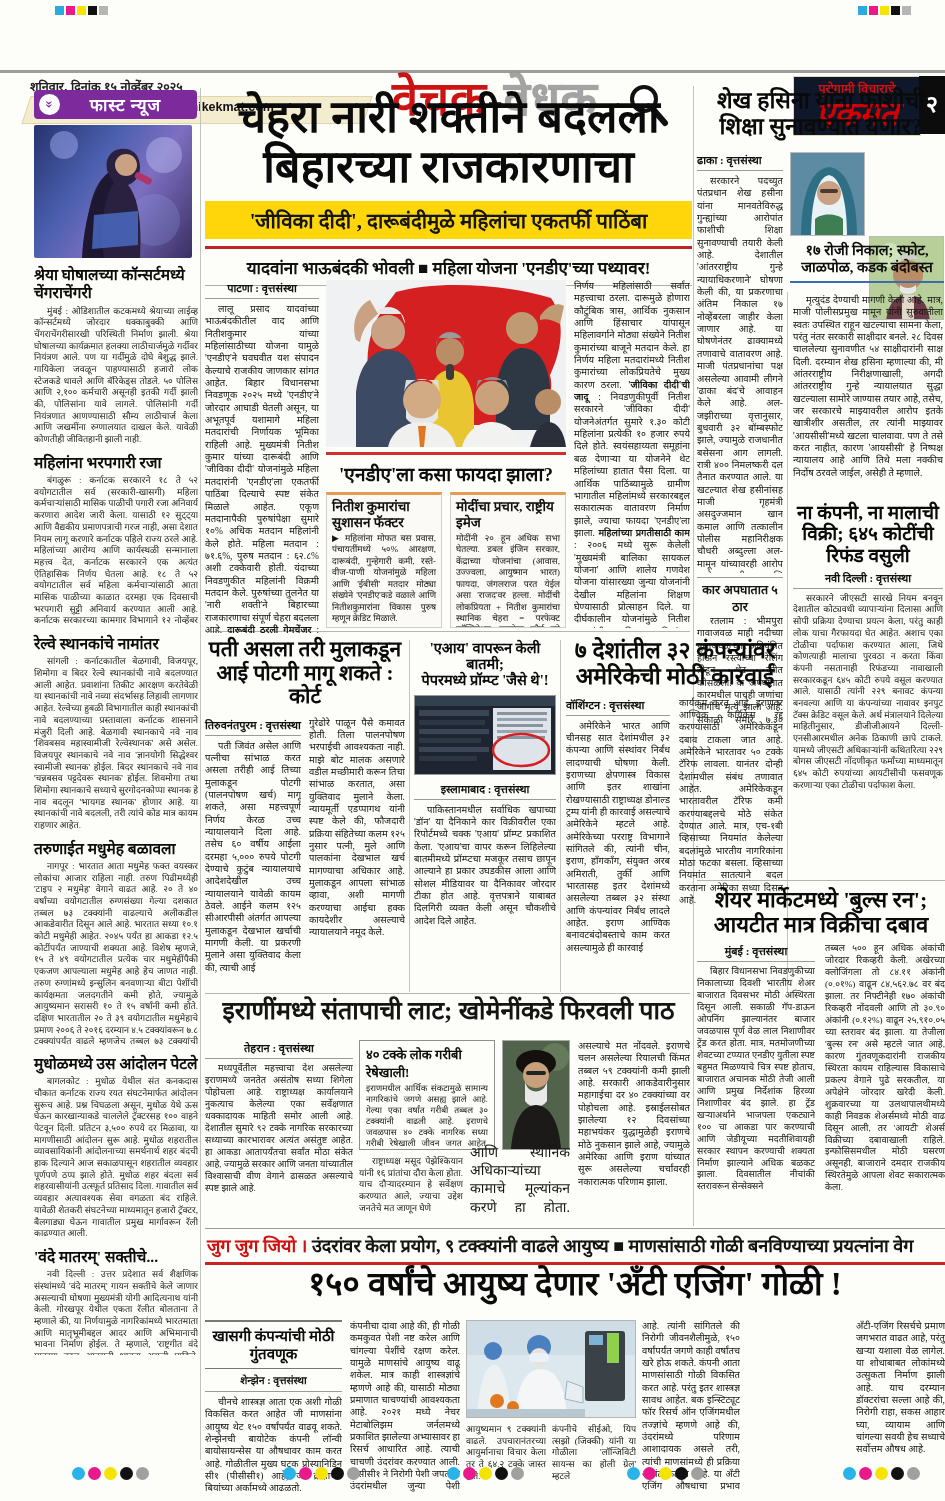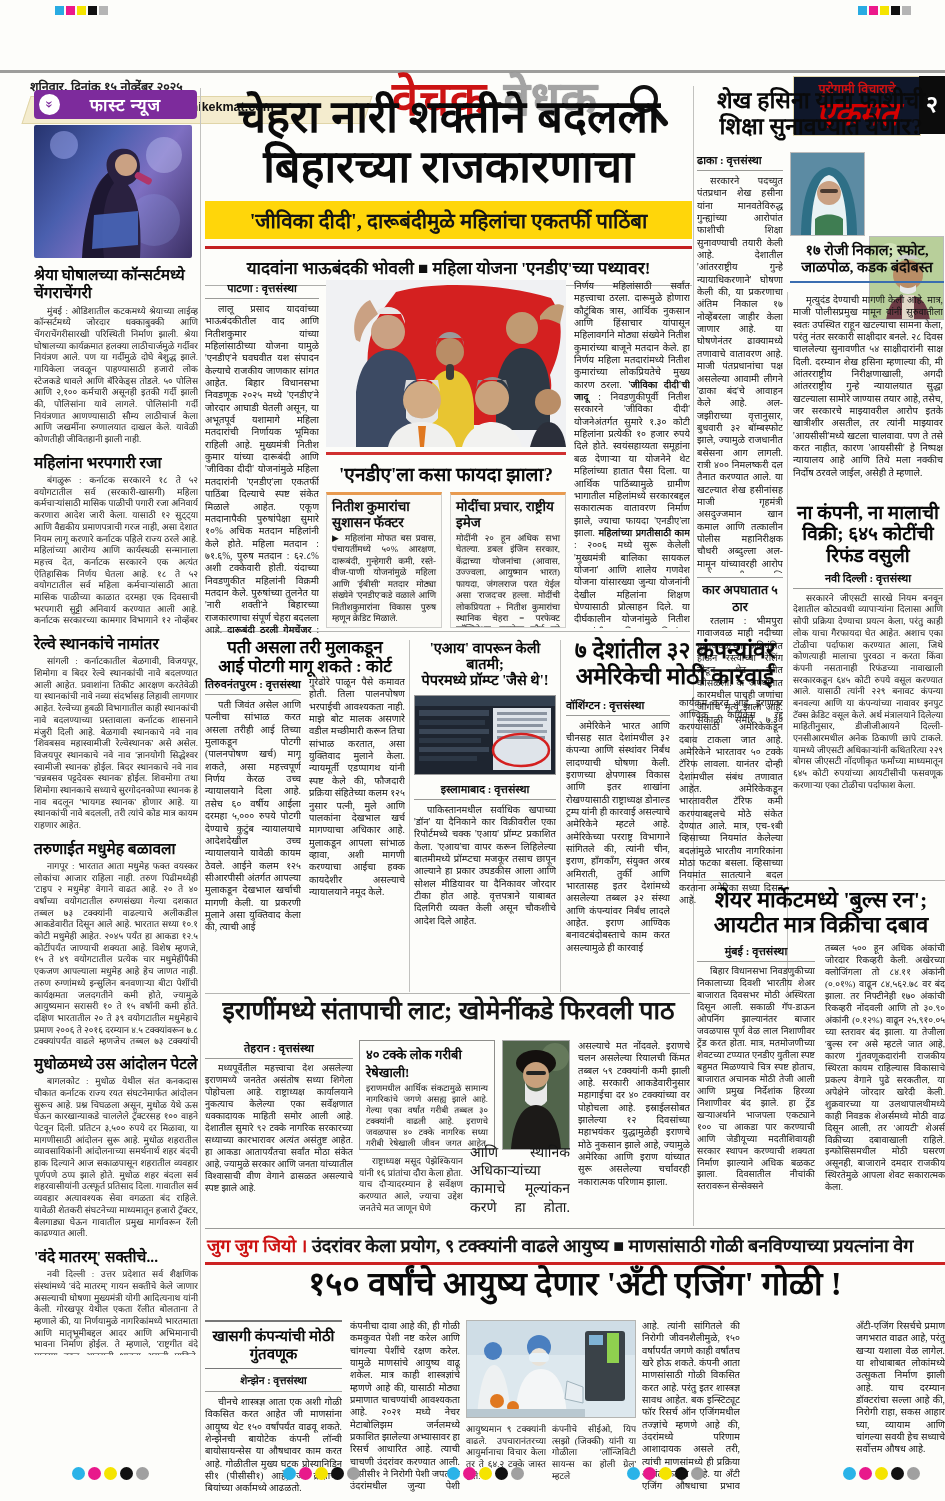--- a/index.html
+++ b/index.html
@@ -54,21 +54,21 @@
   .caption-box{border-top:3px solid #d03030;text-align:center;font-size:19px;font-weight:800;padding-top:6px;color:#0d0d0d;}
   .nbox{border:1px solid #cfcfcc;border-top:3px solid #e89a4f;background:#fbfaf6;padding:4px 5px;box-sizing:border-box;overflow:hidden;}
   .nbox .t{font-weight:800;font-size:13.5px;line-height:1.15;margin-bottom:3px;color:#101010;}
   .nbox .b{font-size:8.8px;line-height:1.3;text-align:justify;}
   
   .has-h{font-size:23px;}
   .photo2{width:75px;height:84px;position:relative;overflow:hidden;border:1px solid #bbb;box-sizing:border-box;}
   .has-cap{font-size:14.5px;font-weight:800;text-align:center;line-height:1.2;border-bottom:2px solid #3a6db0;padding-bottom:4px;color:#0d0d0d;}
   .substory-h{font-weight:800;font-size:12.5px;text-align:center;border-top:1px solid #999;padding-top:3px;margin-top:4px;}
   
-  .mid-h{font-size:17px;}
+  .mid-h{font-size:21px;}
   .ai-h{font-size:14.5px;}
   .us-h{font-size:23px;}
   .bulls-h{font-size:22px;}
   .refund-h{font-size:19px;}
   .iran-h{font-size:25px;text-align:center;font-weight:800;line-height:1.05;}
   .gbox{border:1px solid #8e8e8b;padding:4px 6px;box-sizing:border-box;overflow:hidden;}
   .gbox .t{font-weight:800;font-size:13px;margin-bottom:2px;color:#0c0c0c;}
   .gbox .b{font-size:8.6px;line-height:1.28;text-align:justify;}
   
   .strip{border-top:1px solid #9a9a97;border-bottom:3px solid #cc2222;padding:4px 0 5px 2px;
@@ -297,21 +297,21 @@
       <div>विक्री; ६४५ कोटींची</div>
       <div>रिफंड वसुली</div>
     </div>
     <div class="byline" style="margin-top:4px;">नवी दिल्ली : वृत्तसंस्था</div>
     <div class="bt" style="height:282px;font-size:9px;">सरकारने जीएसटी सारखे नियम बनवून देशातील कोट्यवधी व्यापाऱ्यांना दिलासा आणि सोपी प्रक्रिया देण्याचा प्रयत्न केला, परंतु काही लोक याचा गैरफायदा घेत आहेत. अशाच एका टोळीचा पर्दाफाश करण्यात आला, जिथे कोणत्याही मालाचा पुरवठा न करता किंवा कंपनी नसतानाही रिफंडच्या नावाखाली सरकारकडून ६४५ कोटी रुपये वसूल करण्यात आले. यासाठी त्यांनी २२९ बनावट कंपन्या बनवल्या आणि या कंपन्यांच्या नावावर इनपुट टॅक्स क्रेडिट वसूल केले. अर्थ मंत्रालयाने दिलेल्या माहितीनुसार, डीजीजीआयने दिल्ली-एनसीआरमधील अनेक ठिकाणी छापे टाकले. यामध्ये जीएसटी अधिकाऱ्यांनी कथितरित्या २२९ बोगस जीएसटी नोंदणीकृत फर्मांच्या माध्यमातून ६४५ कोटी रुपयांच्या आयटीसीची फसवणूक करणाऱ्या एका टोळीचा पर्दाफाश केला.</div>
   </div>
 
   <div class="abs" style="left:205px;top:638px;width:200px;">
     <div class="hl mid-h">पती असला तरी मुलाकडून</div>
     <div class="hl mid-h">आई पोटगी मागू शकते : कोर्ट</div>
-    <div style="display:flex;gap:8px;margin-top:0;">
+    <div style="display:flex;gap:8px;margin-top:8px;">
       <div style="width:96px;">
         <div class="byline" style="text-align:left;">तिरुवनंतपुरम : वृत्तसंस्था</div>
         <div class="bt" style="height:268px;">पती जिवंत असेल आणि पत्नीचा सांभाळ करत असला तरीही आई तिच्या मुलाकडून पोटगी (पालनपोषण खर्च) मागू शकते, असा महत्त्वपूर्ण निर्णय केरळ उच्च न्यायालयाने दिला आहे. तसेच ६० वर्षीय आईला दरमहा ५,००० रुपये पोटगी देण्याचे कुटुंब न्यायालयाचे आदेशदेखील उच्च न्यायालयाने यावेळी कायम ठेवले. आईने कलम १२५ सीआरपीसी अंतर्गत आपल्या मुलाकडून देखभाल खर्चाची मागणी केली. या प्रकरणी मुलाने असा युक्तिवाद केला की, त्याची आई</div>
       </div>
       <div style="width:96px;">
         <div class="bt" style="height:295px;text-indent:0;">गुरेढोरे पाळून पैसे कमावत होती. तिला पालनपोषण भरपाईची आवश्यकता नाही. माझे बोट मालक असणारे वडील मच्छीमारी करून तिचा सांभाळ करतात, असा युक्तिवाद मुलाने केला. न्यायमूर्ती एडप्पागथ यांनी स्पष्ट केले की, फौजदारी प्रक्रिया संहितेच्या कलम १२५ नुसार पत्नी, मुले आणि पालकांना देखभाल खर्च मागण्याचा अधिकार आहे. मुलाकडून आपला सांभाळ व्हावा, अशी मागणी करण्याचा आईचा हक्क कायदेशीर असल्याचे न्यायालयाने नमूद केले.</div>
       </div>
     </div>
   </div>
 

